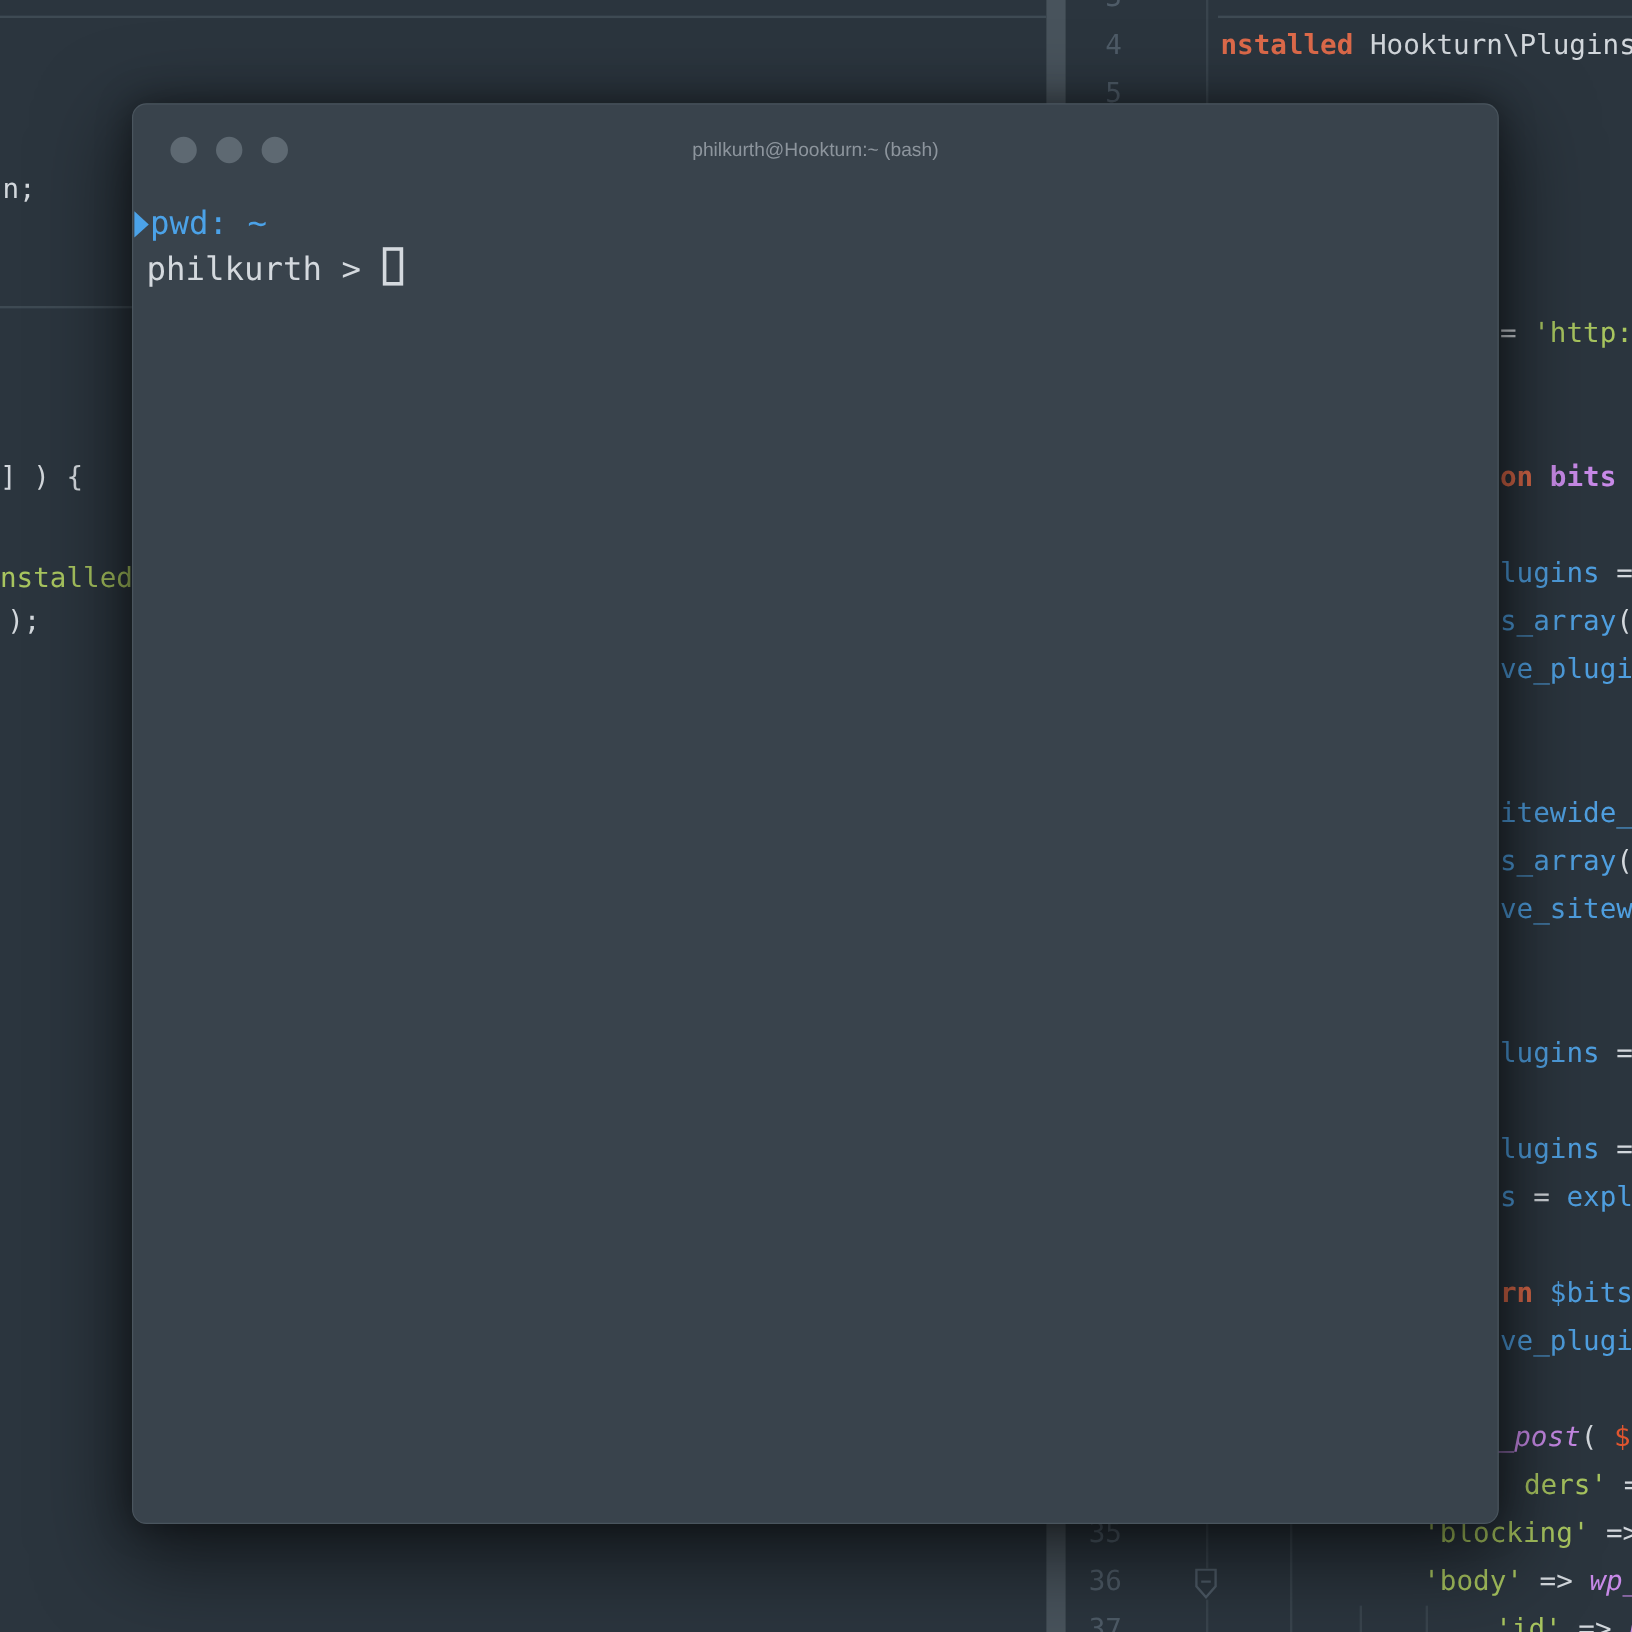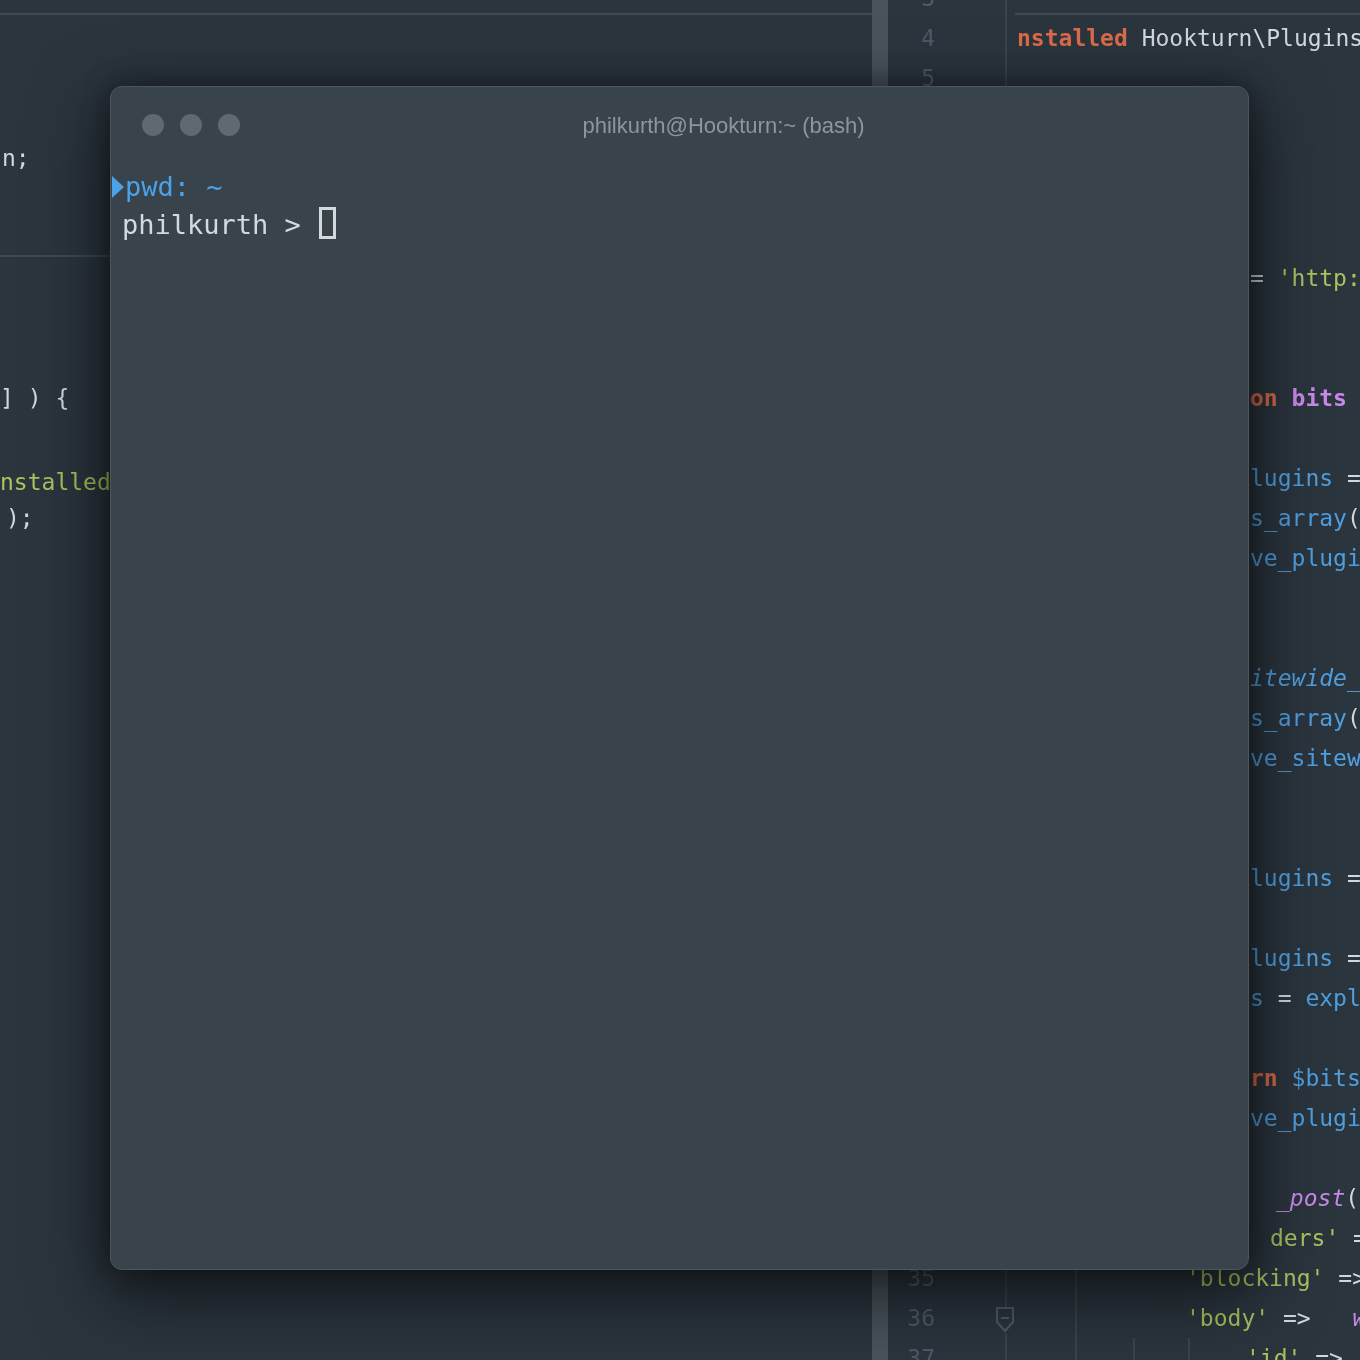--- a/index.html
+++ b/index.html
@@ -23,37 +23,37 @@
     color:var(--line_number);font-size:23px;line-height:40px;white-space:pre;
   }
   .frag{position:absolute;font-size:23px;line-height:40px;white-space:pre;}
   .sep{position:absolute;height:2px;background:var(--separator);}
   .iguide{position:absolute;width:2px;background:var(--gutter_line);}
   .r-keyword{color:var(--keyword_orange);font-weight:bold;}
   .r-fg{color:var(--fg);}
   .r-string{color:var(--string_green);}
   .r-variable{color:var(--variable_blue);}
   .r-function{color:var(--function_purple);font-weight:bold;}
-  .r-function-italic{color:var(--function_purple);font-style:italic;padding-left:28px;}
+  .r-function-italic{color:var(--function_purple);font-style:italic;}
   .r-dollar{color:var(--dollar_red);}
   #fold-marker{position:absolute;left:995px;top:1307px;color:var(--line_number);background:var(--editor_bg);}
 
   #terminal-window{
     position:absolute;left:110px;top:86px;width:1137px;height:1182px;
     background:var(--terminal_bg);
     border:1px solid var(--terminal_border);
     border-radius:12px;
     box-shadow:0 22px 70px 8px rgba(0,0,0,0.55), 0 0 28px rgba(0,0,0,0.38);
     z-index:5;
   }
   #terminal-titlebar{position:absolute;top:0;left:0;right:0;height:76px;}
   .tdot{position:absolute;top:27px;width:22px;height:22px;border-radius:50%;background:var(--dot);}
   #window-title{
     position:absolute;top:0;left:0;width:100%;height:78px;line-height:78px;text-align:center;
-    font-family:"Liberation Sans", sans-serif;font-size:22px;color:var(--title_fg);padding-left:44px;
+    font-family:"Liberation Sans", sans-serif;font-size:16px;color:var(--title_fg);
   }
   .tline{position:absolute;font-size:27px;line-height:38px;white-space:pre;}
   #pwd-line{left:14px;top:81px;color:var(--term_blue);}
   #prompt-line{left:11px;top:119px;color:var(--term_fg);}
   #prompt-arrow{
     position:absolute;left:1px;top:89px;width:0;height:0;
     border-left:12px solid var(--term_blue);
     border-top:11px solid transparent;border-bottom:11px solid transparent;
   }
   #terminal-cursor{
@@ -90,21 +90,21 @@
     <div class="frag" style="left: 2px; top: 138px;"><span class="r-fg">n;</span></div>
     <div class="frag" style="left: 0px; top: 378px;"><span class="r-fg">] ) {</span></div>
     <div class="frag" style="left: 0px; top: 418px; margin-top: 44px;"><span class="r-string">nstalled</span></div>
     <div class="frag" style="left: 6px; top: 498px;"><span class="r-fg">);</span></div>
     <div class="frag" style="left: 1017px; top: 18px;"><span class="r-keyword">nstalled </span><span class="r-fg">Hookturn\Plugins</span></div>
     <div class="frag" style="left: 1250px; top: 258px;"><span class="r-fg">= </span><span class="r-string">'http:</span></div>
     <div class="frag" style="left: 1250px; top: 378px;"><span class="r-keyword">on </span><span class="r-function">bits</span></div>
     <div class="frag" style="left: 1250px; top: 458px;"><span class="r-variable">lugins </span><span class="r-fg">=</span></div>
     <div class="frag" style="left: 1250px; top: 498px;"><span class="r-variable">s_array</span><span class="r-fg">(</span></div>
     <div class="frag" style="left: 1250px; top: 538px;"><span class="r-variable">ve_plugi</span></div>
-    <div class="frag" style="left: 1250px; top: 658px; font-style: italic;"><span class="r-variable">itewide_</span></div>
+    <div class="frag" style="left: 1250px; top: 658px;"><span class="r-variable">itewide_</span></div>
     <div class="frag" style="left: 1250px; top: 698px;"><span class="r-variable">s_array</span><span class="r-fg">(</span></div>
     <div class="frag" style="left: 1250px; top: 738px;"><span class="r-variable">ve_sitew</span></div>
     <div class="frag" style="left: 1250px; top: 858px;"><span class="r-variable">lugins </span><span class="r-fg">=</span></div>
     <div class="frag" style="left: 1250px; top: 938px;"><span class="r-variable">lugins </span><span class="r-fg">=</span></div>
     <div class="frag" style="left: 1250px; top: 978px;"><span class="r-variable">s </span><span class="r-fg">= </span><span class="r-variable">explo</span></div>
     <div class="frag" style="left: 1250px; top: 1058px;"><span class="r-keyword">rn </span><span class="r-variable">$bits</span></div>
     <div class="frag" style="left: 1250px; top: 1098px;"><span class="r-variable">ve_plugin</span></div>
     <div class="frag" style="left: 1248px; top: 1178px;"><span class="r-function-italic">_post</span><span class="r-fg">( </span><span class="r-dollar">$</span></div>
     <div class="frag" style="left: 1250px; top: 1218px; padding-left: 20px;"><span class="r-string">ders'</span><span class="r-fg"> =&gt;</span></div>
     <div class="frag" style="left: 1186px; top: 1258px;"><span class="r-string">'blocking'</span><span class="r-fg"> =&gt;</span></div>

